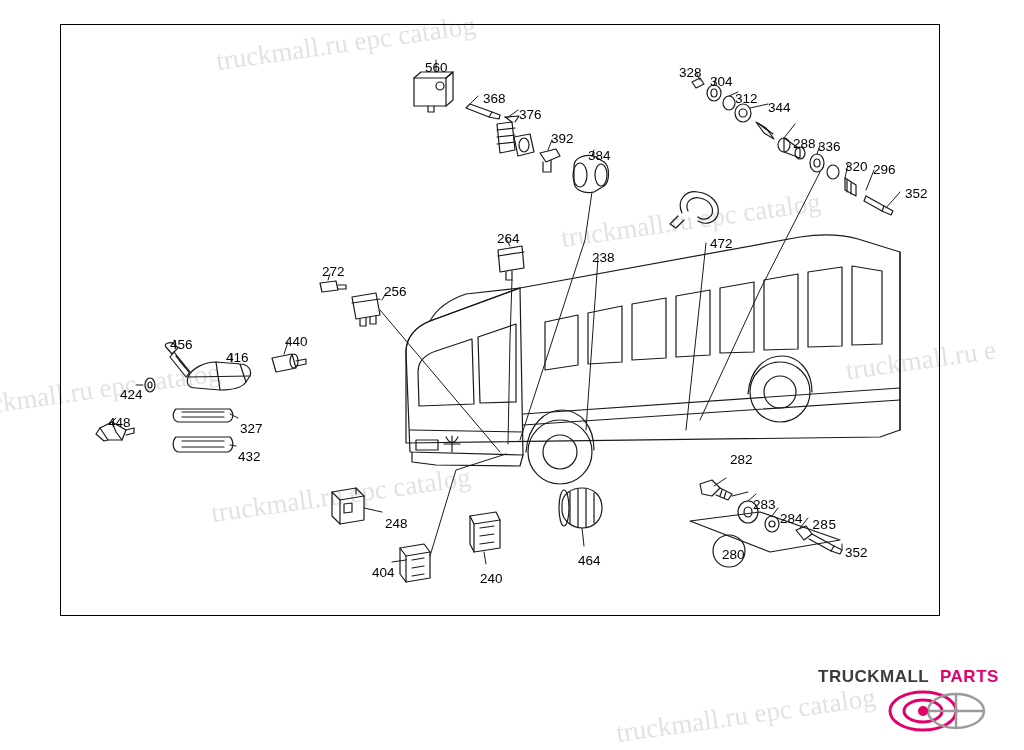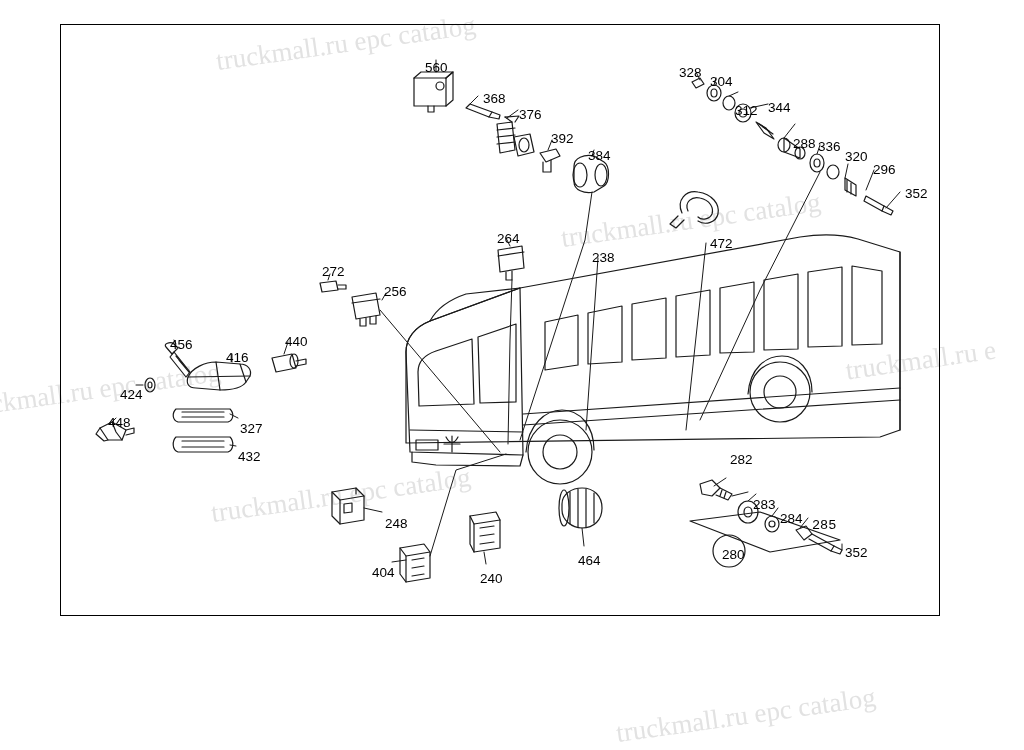--- a/index.html
+++ b/index.html
@@ -289,25 +289,25 @@
   </svg>
 
   <div id="callouts">
       <div class="callout" style="left: 425px; top: 60px;">560</div>
       <div class="callout" style="left: 483px; top: 91px;">368</div>
       <div class="callout" style="left: 519px; top: 107px;">376</div>
       <div class="callout" style="left: 551px; top: 131px;">392</div>
       <div class="callout" style="left: 588px; top: 148px;">384</div>
       <div class="callout" style="left: 679px; top: 65px;">328</div>
       <div class="callout" style="left: 710px; top: 74px;">304</div>
-      <div class="callout" style="left: 735px; top: 91px; margin-top: 12px;">312</div>
+      <div class="callout" style="left: 735px; top: 91px;">312</div>
       <div class="callout" style="left: 768px; top: 100px;">344</div>
       <div class="callout" style="left: 793px; top: 117px; margin-top: 19px;">288</div>
       <div class="callout" style="left: 818px; top: 139px;">336</div>
-      <div class="callout" style="left: 845px; top: 149px;">320</div>
+      <div class="callout" style="left: 845px; top: 159px;">320</div>
       <div class="callout" style="left: 873px; top: 162px;">296</div>
       <div class="callout" style="left: 905px; top: 186px;">352</div>
       <div class="callout" style="left: 497px; top: 231px;">264</div>
       <div class="callout" style="left: 592px; top: 250px;">238</div>
       <div class="callout" style="left: 710px; top: 236px;">472</div>
       <div class="callout" style="left: 322px; top: 264px;">272</div>
       <div class="callout" style="left: 384px; top: 284px;">256</div>
       <div class="callout" style="left: 170px; top: 337px;">456</div>
       <div class="callout" style="left: 226px; top: 350px;">416</div>
       <div class="callout" style="left: 285px; top: 334px;">440</div>
@@ -320,14 +320,31 @@
       <div class="callout" style="left: 480px; top: 571px;">240</div>
       <div class="callout" style="left: 578px; top: 553px;">464</div>
       <div class="callout" style="left: 730px; top: 452px;">282</div>
       <div class="callout" style="left: 753px; top: 497px;">283</div>
       <div class="callout" style="left: 780px; top: 511px;">284</div>
       <div class="callout" style="left: 812px; top: 518px; font-family: Liberation Mono, monospace;">285</div>
       <div class="callout" style="left: 722px; top: 547px;">280</div>
       <div class="callout" style="left: 845px; top: 545px;">352</div>
     </div>
 
+  <div id="brand">
+    <svg viewBox="0 0 190 70" width="190" height="70">
+      <g>
+        <text class="brand-text" x="0" y="16" fill="#3b3b3b">TRUCKMALL</text>
+        <text class="brand-text" x="122" y="16" fill="#e2006a">PARTS</text>
+        <g fill="none" stroke="#e2006a" stroke-width="3">
+          <ellipse cx="105" cy="45" rx="33" ry="19"></ellipse>
+          <ellipse cx="105" cy="45" rx="19" ry="11"></ellipse>
+        </g>
+        <g fill="none" stroke="#9b9b9b" stroke-width="2.5">
+          <ellipse cx="138" cy="45" rx="28" ry="17"></ellipse>
+          <path d="M138 28 L138 62 M110 45 L166 45"></path>
+        </g>
+        <circle cx="105" cy="45" r="5" fill="#e2006a" stroke="none"></circle>
+      </g>
+    </svg>
+  </div>
 
 </div>
 
 </body></html>

